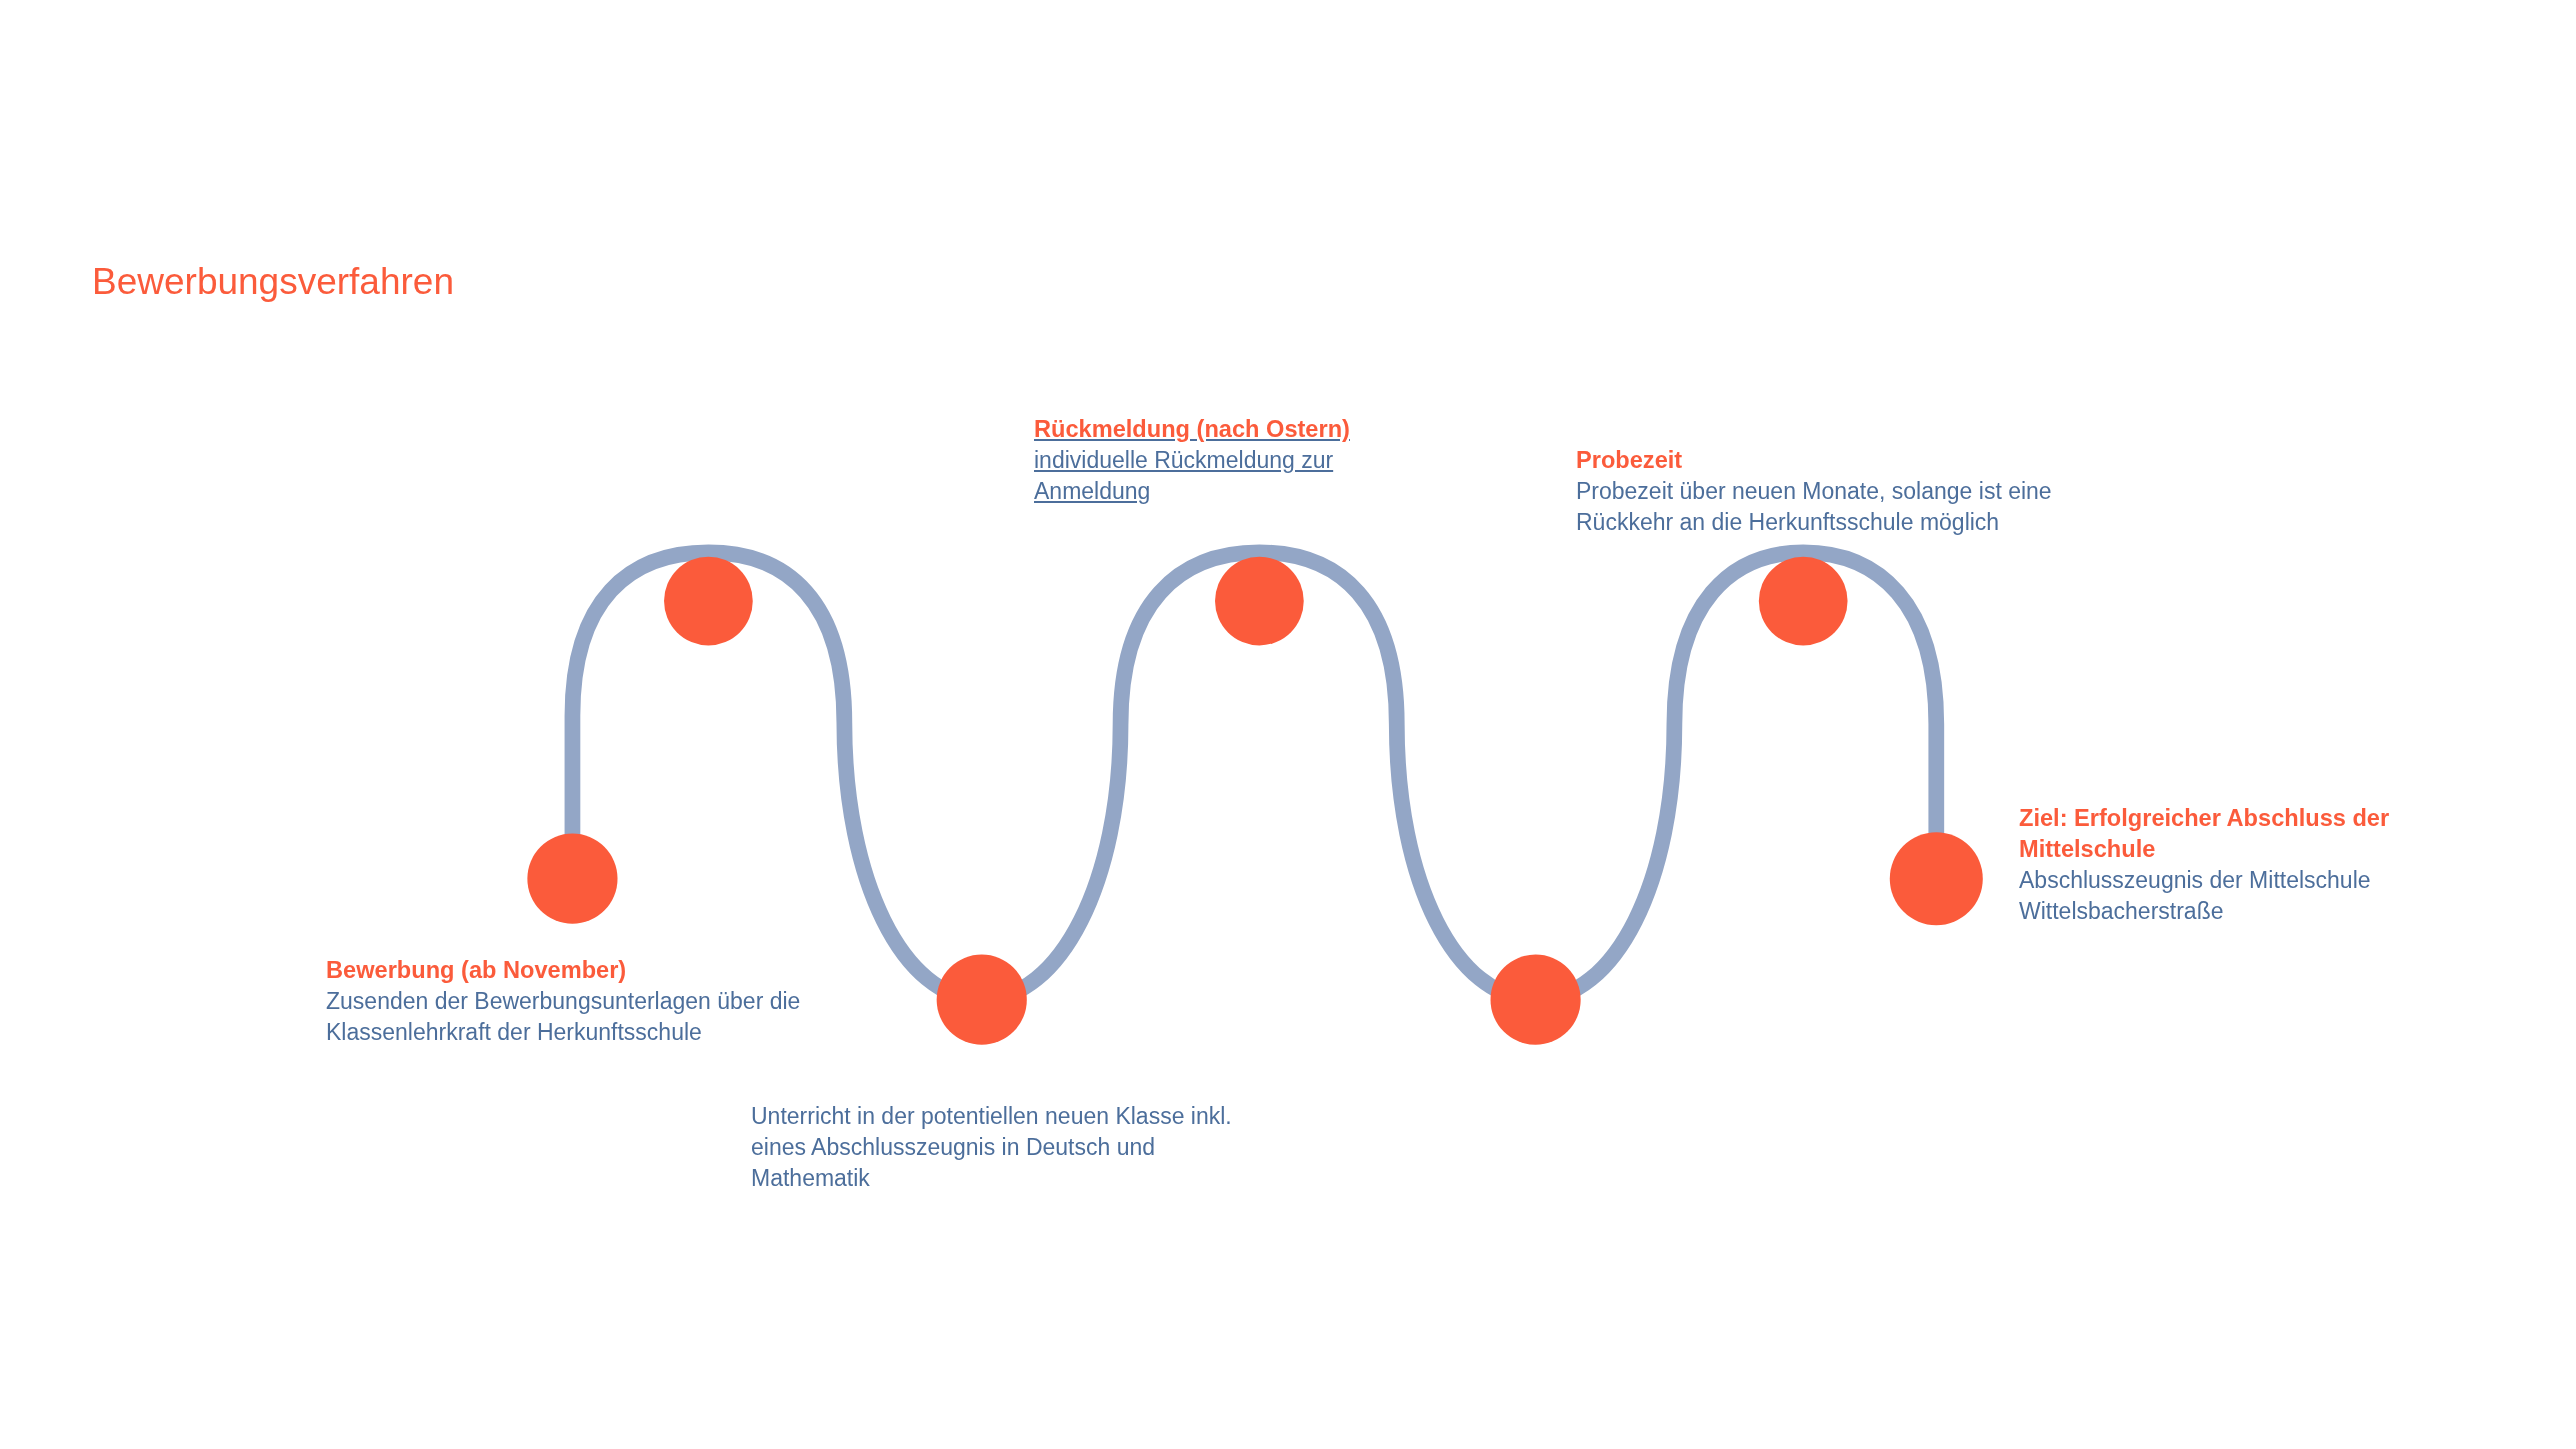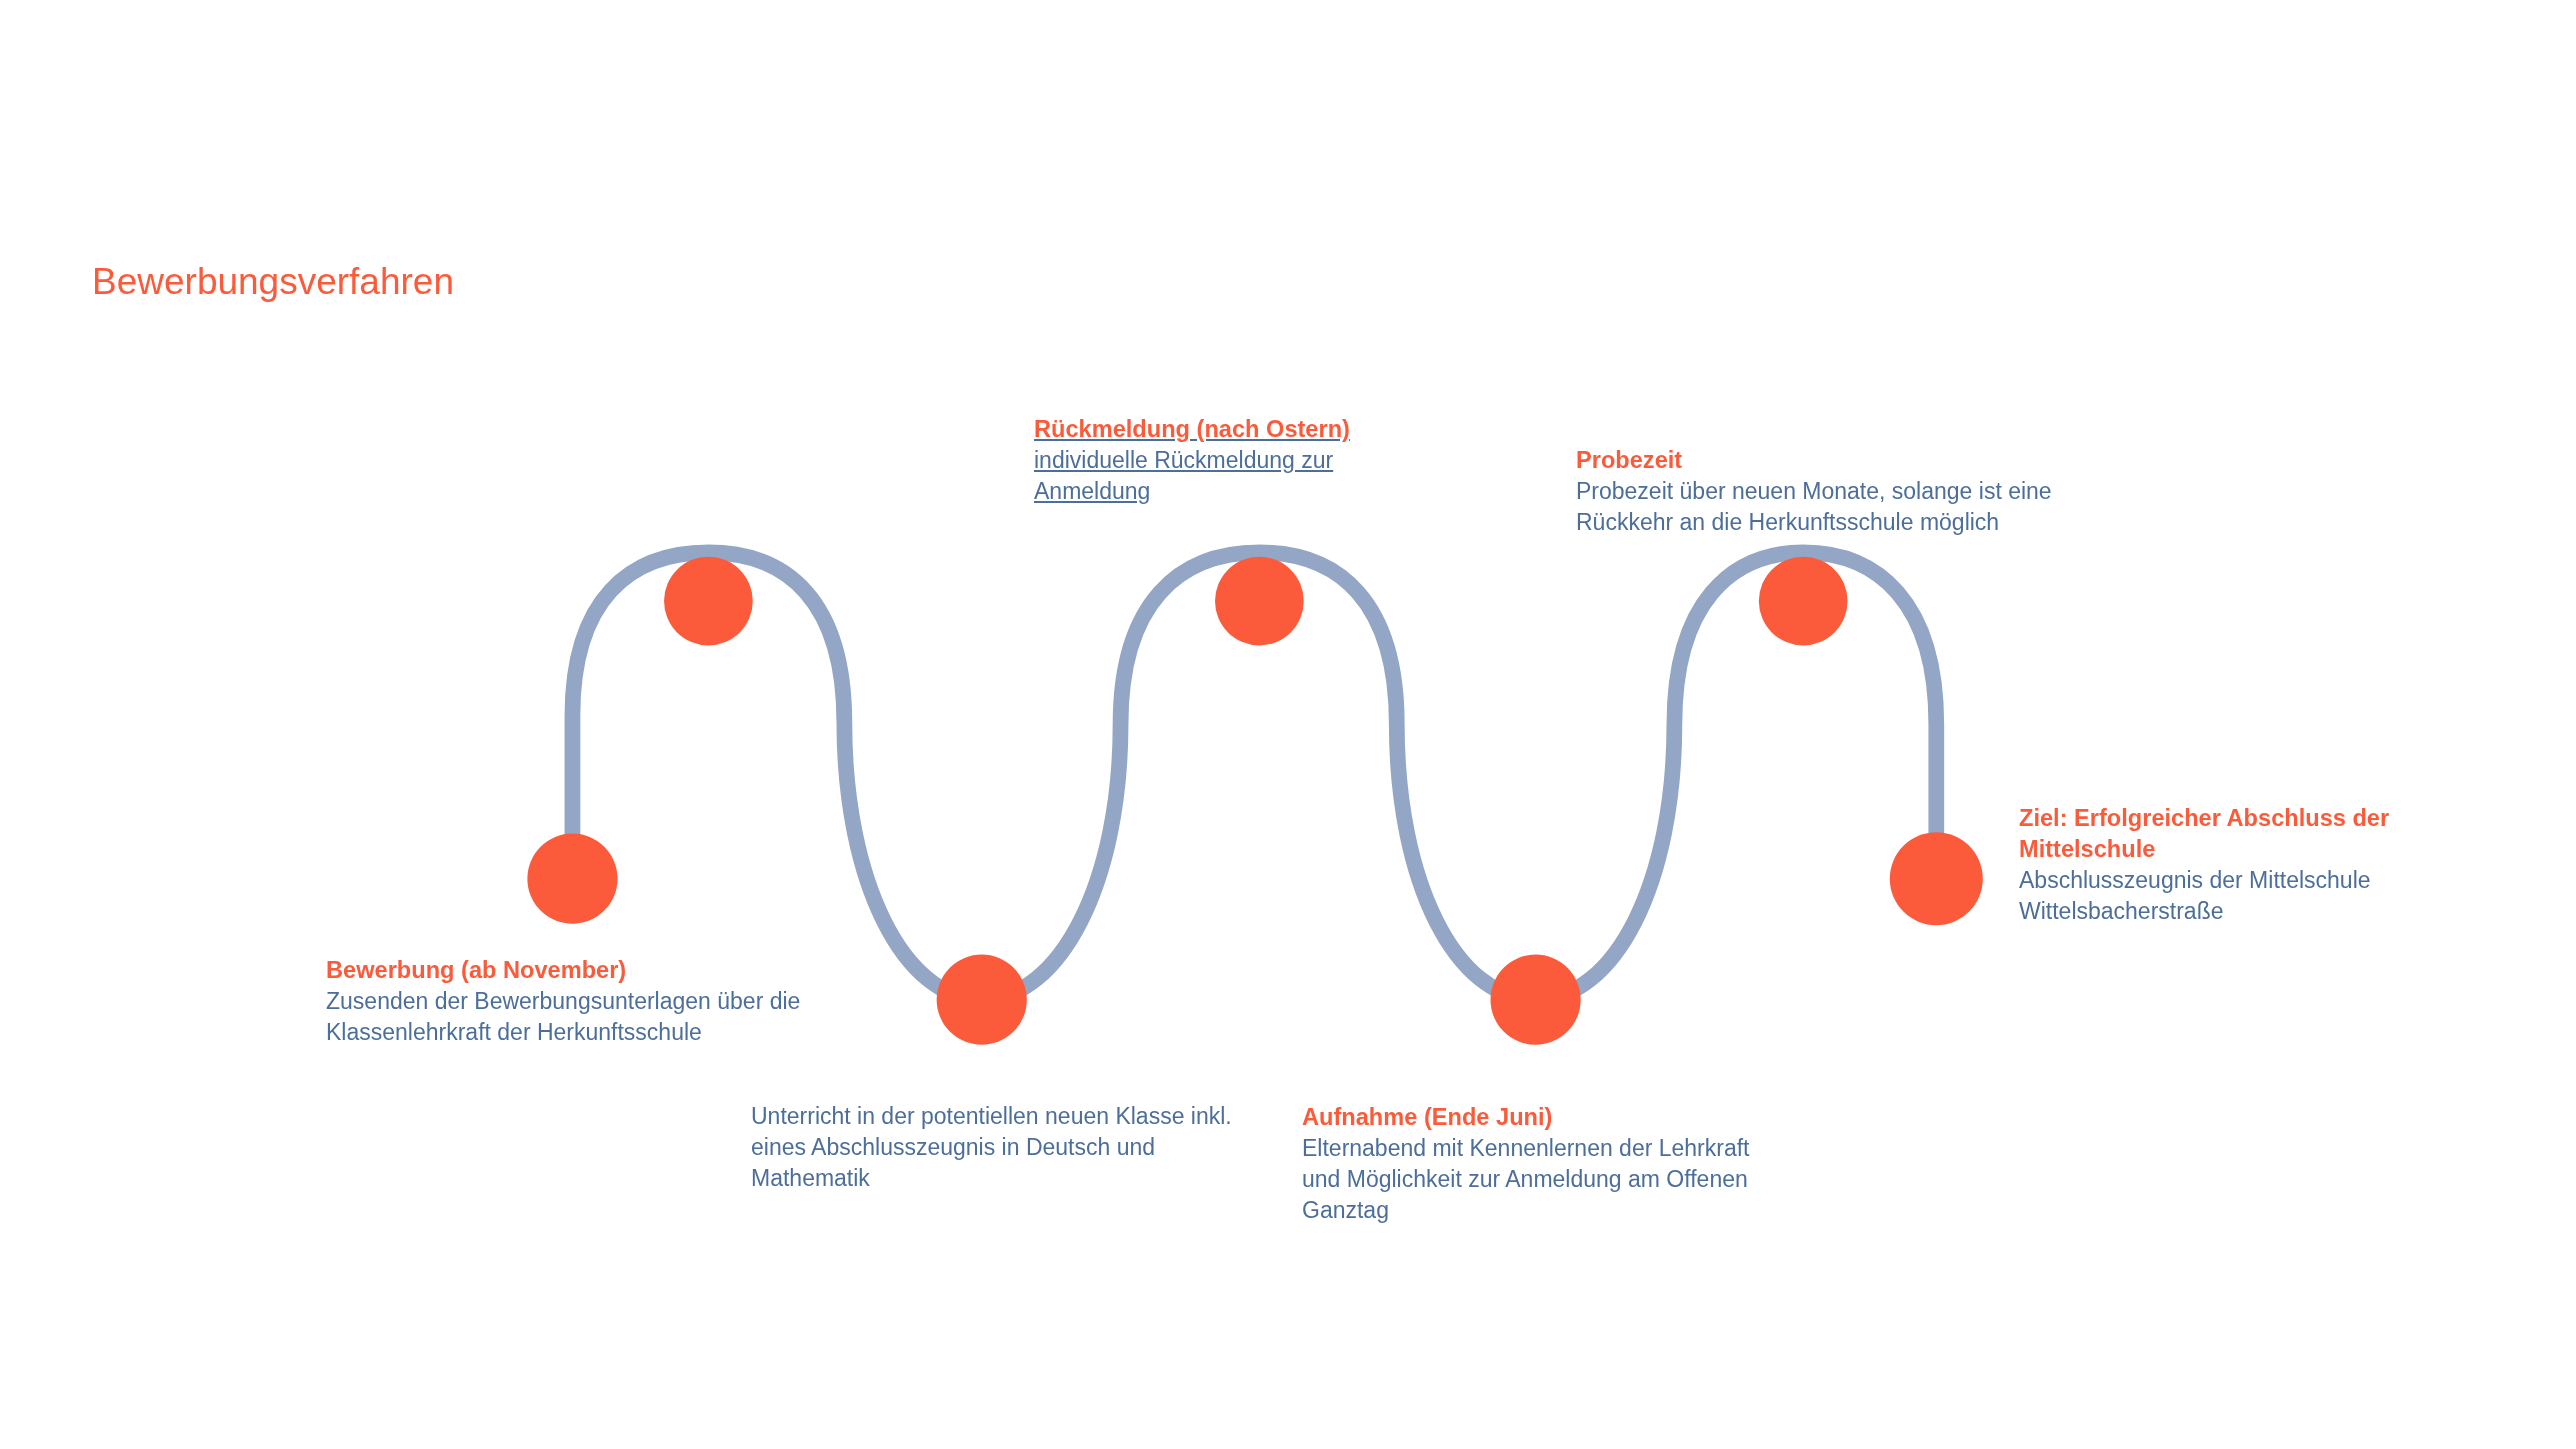--- a/index.html
+++ b/index.html
@@ -130,19 +130,15 @@
 
   <div class="step-label" id="label-ziel">
     <span class="step-heading">Ziel: Erfolgreicher Abschluss der Mittelschule</span>
     <span class="step-body">Abschlusszeugnis der Mittelschule Wittelsbacherstraße</span>
   </div>
 
   <div class="step-label" id="label-probetag">
     <span class="step-body">Unterricht in der potentiellen neuen Klasse inkl. eines Abschlusszeugnis in Deutsch und Mathematik</span>
   </div>
 
-  <div class="step-label" id="label-aufnahme">
-    <span class="step-heading">Aufnahme (Ende Juni)</span>
-    <span class="step-body">Elternabend mit Kennenlernen der Lehrkraft und Möglichkeit zur Anmeldung am Offenen Ganztag</span>
-  </div>
 
 </div>
 
 
 </body></html>

